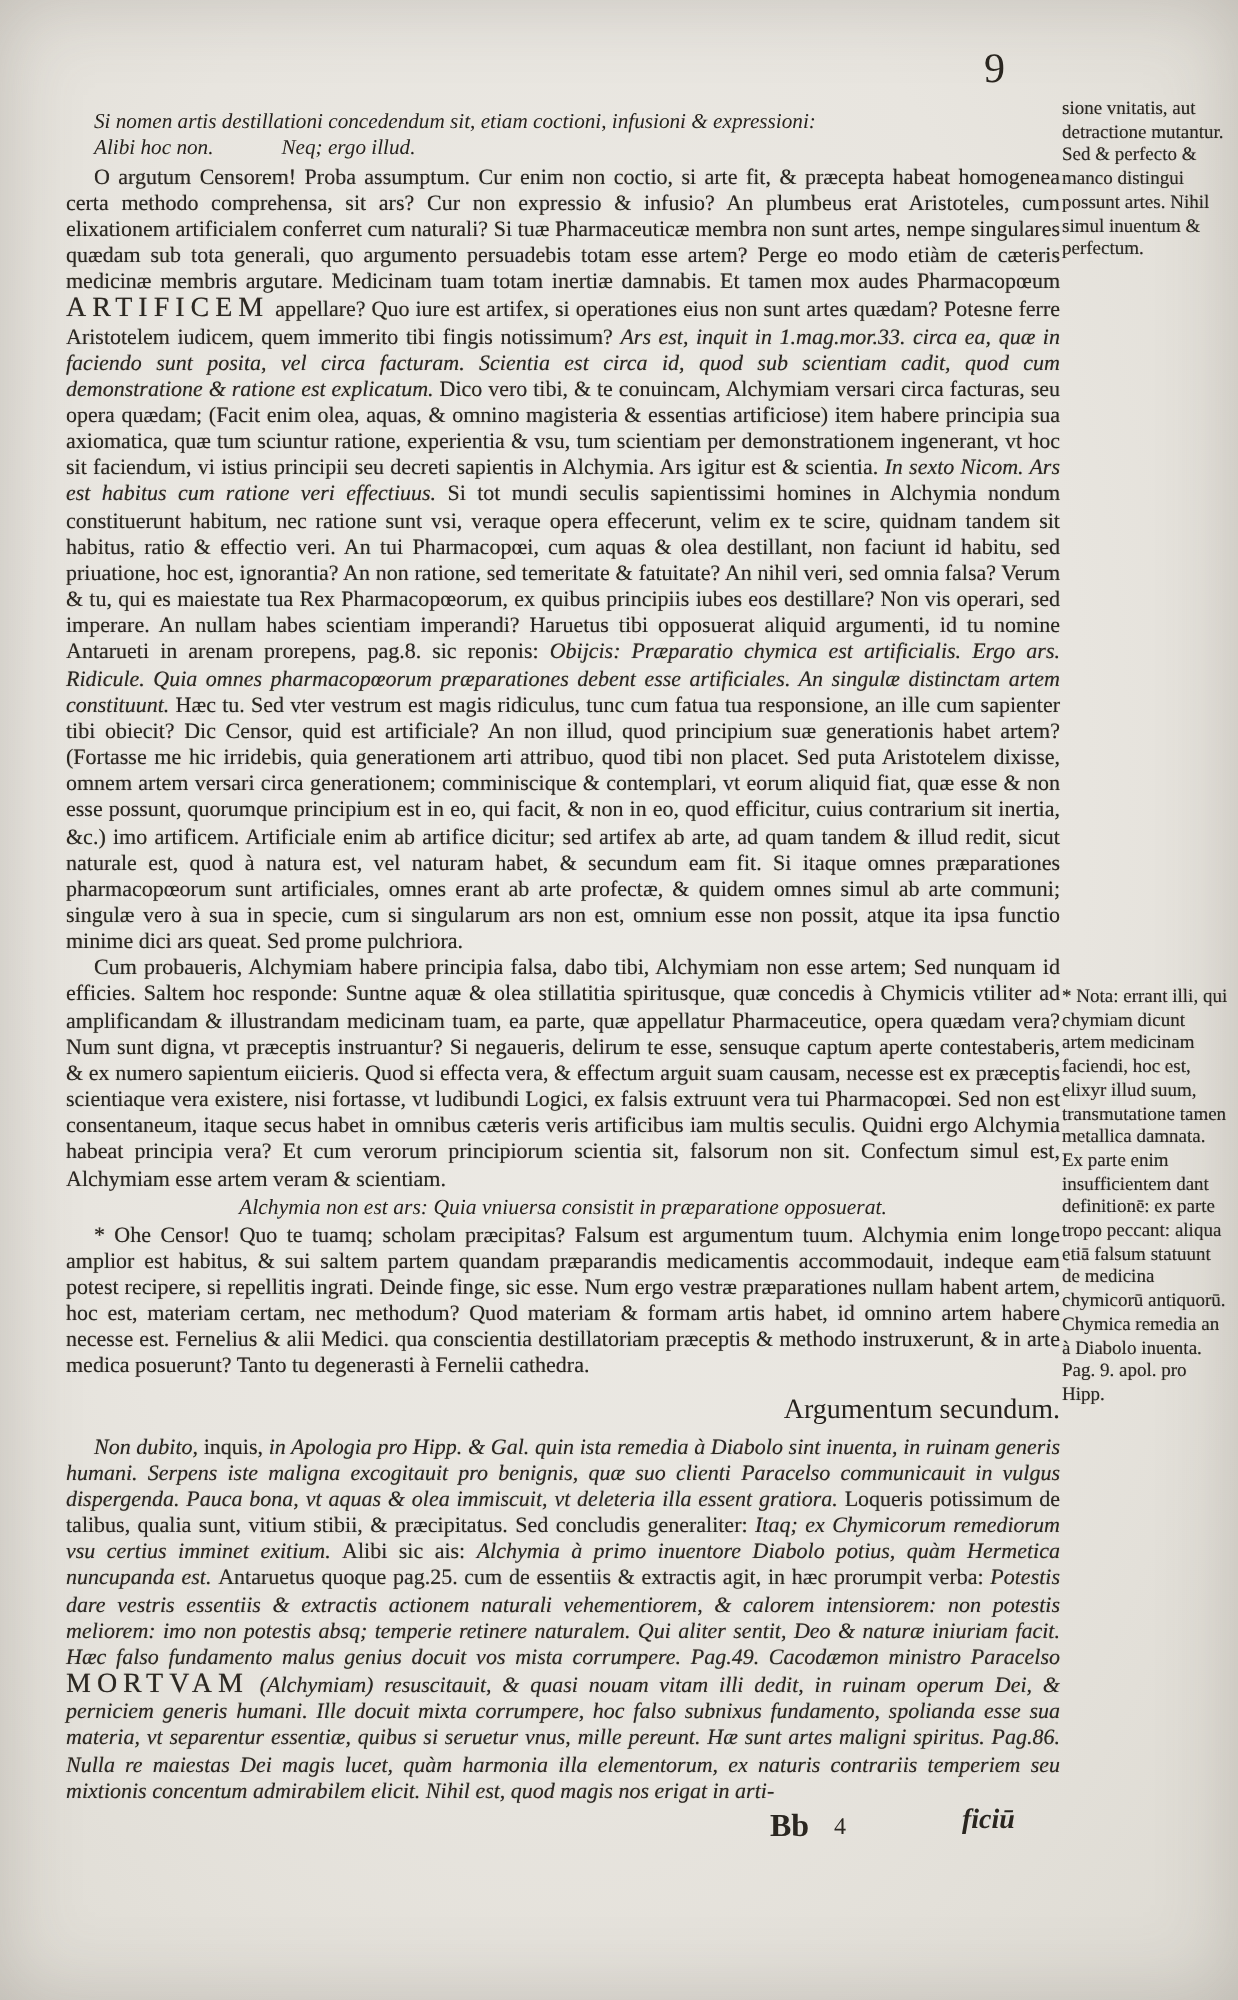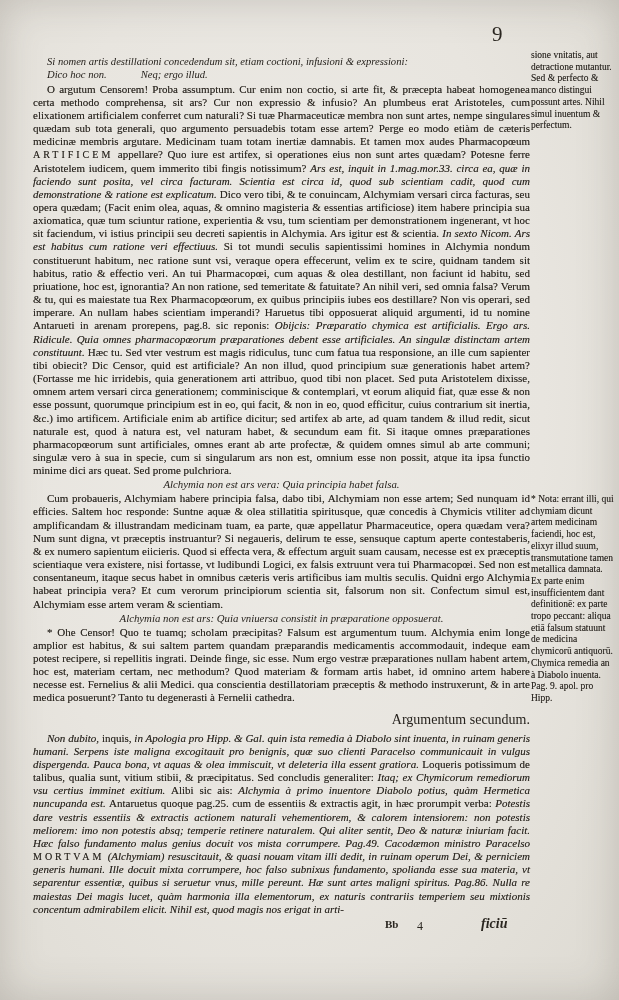--- a/index.html
+++ b/index.html
@@ -32,31 +32,31 @@
     margin:2px 0 1px 14px;color:#26221d;
   }
   .epigraph .gap{display:inline-block;width:34px;}
   .body-par{
     font-size:11px;line-height:13.15px;text-align:justify;
     text-indent:14px;margin:0;color:#2b2721;
     text-shadow:0 0 .4px rgba(43,39,33,.55);
   }
   .seg-roman{font-style:normal;}
   .seg-italic{font-style:italic;}
-  .seg-spaced{letter-spacing:3px;font-size:10px;}
+  .seg-spaced{letter-spacing:3px;font-size:14px;}
   .heading-it{
     font-style:italic;font-size:10.8px;line-height:13px;
     text-align:center;margin:1px 0;color:#26221d;
   }
   .heading-rm{
     font-size:14px;line-height:16px;text-align:right;
     margin:7px 0 4px;color:#26221d;
   }
   .footer{position:relative;height:18px;margin-top:2px;}
-  .sig{position:absolute;left:352px;top:0;font-size:11px;font-weight:bold;}
+  .sig{position:absolute;left:352px;top:0;font-size:16px;font-weight:bold;}
   .signum{position:absolute;left:384px;top:1px;font-size:12px;}
   .catchword{position:absolute;left:448px;top:-2px;font-size:14px;font-style:italic;font-weight:bold;}
   .margin-note{
     position:absolute;left:531px;width:84px;
     font-size:9.5px;line-height:11.7px;
     text-align:left;color:#2b2722;overflow-wrap:break-word;
     text-shadow:0 0 .4px rgba(43,39,33,.5);
   }
   .note-1{top:50px;}
   .note-2{top:494px;}
@@ -67,26 +67,25 @@
 <div class="scan">
 
   <div class="main-col">
 
     <div class="header">
       <span class="folio">9</span>
     </div>
 
     <div class="epigraph">
       <div>Si nomen artis destillationi concedendum sit, etiam coctioni, infusioni &amp; expressioni:</div>
-      <div><span>Dico hoc non.</span><span class="gap"></span><span>Neq; ergo illud.</span></div>
+      <div><span>Alibi hoc non.</span><span class="gap"></span><span>Neq; ergo illud.</span></div>
     </div>
 
     <p class="body-par"><span class="seg-roman">O argutum Censorem!  Proba assumptum.  Cur enim non coctio, si arte fit, &amp; præcepta habeat homogenea certa methodo comprehensa, sit ars? Cur non expressio &amp; infusio? An plumbeus erat Aristoteles, cum elixationem artificialem conferret cum naturali? Si tuæ Pharmaceuticæ membra non sunt artes, nempe singulares quædam sub tota generali, quo argumento persuadebis totam esse artem? Perge eo modo etiàm de cæteris medicinæ membris argutare.  Medicinam tuam totam inertiæ damnabis. Et tamen mox audes Pharmacopœum </span><span class="seg-spaced">ARTIFICEM</span><span class="seg-roman"> appellare? Quo iure est artifex, si operationes eius non sunt artes quædam?  Potesne ferre Aristotelem iudicem, quem immerito tibi fingis notissimum? </span><span class="seg-italic">Ars est, inquit in 1.mag.mor.33. circa ea, quæ in faciendo sunt posita, vel circa facturam.  Scientia est circa id, quod sub scientiam cadit, quod cum demonstratione &amp; ratione est explicatum.</span><span class="seg-roman">  Dico vero tibi, &amp; te conuincam, Alchymiam versari circa facturas, seu opera quædam; (Facit enim olea, aquas, &amp; omnino magisteria &amp; essentias artificiose) item habere principia sua axiomatica, quæ tum sciuntur ratione, experientia &amp; vsu, tum scientiam per demonstrationem ingenerant, vt hoc sit faciendum, vi istius principii seu decreti sapientis in Alchymia.  Ars igitur est &amp; scientia.  </span><span class="seg-italic">In sexto Nicom. Ars est habitus cum ratione veri effectiuus.</span><span class="seg-roman">  Si tot mundi seculis sapientissimi homines in Alchymia nondum constituerunt habitum, nec ratione sunt vsi, veraque opera effecerunt, velim ex te scire, quidnam tandem sit habitus, ratio &amp; effectio veri. An tui Pharmacopœi, cum aquas &amp; olea destillant, non faciunt id habitu, sed priuatione, hoc est, ignorantia? An non ratione, sed temeritate &amp; fatuitate? An nihil veri, sed omnia falsa?  Verum &amp; tu, qui es maiestate tua Rex Pharmacopœorum, ex quibus principiis iubes eos destillare? Non vis operari, sed imperare. An nullam habes scientiam imperandi? Haruetus tibi opposuerat aliquid argumenti, id tu nomine Antarueti in arenam prorepens, pag.8. sic reponis: </span><span class="seg-italic">Obijcis: Præparatio chymica est artificialis. Ergo ars. Ridicule. Quia omnes pharmacopœorum præparationes debent esse artificiales.  An singulæ distinctam artem constituunt.</span><span class="seg-roman">  Hæc tu.  Sed vter vestrum est magis ridiculus, tunc cum fatua tua responsione, an ille cum sapienter tibi obiecit? Dic Censor, quid est artificiale?  An non illud, quod principium suæ generationis habet artem? (Fortasse me hic irridebis, quia generationem arti attribuo, quod tibi non placet.  Sed puta Aristotelem dixisse, omnem artem versari circa generationem; comminiscique &amp; contemplari, vt eorum aliquid fiat, quæ esse &amp; non esse possunt, quorumque principium est in eo, qui facit, &amp; non in eo, quod efficitur, cuius contrarium sit inertia, &amp;c.) imo artificem.  Artificiale enim ab artifice dicitur; sed artifex ab arte, ad quam tandem &amp; illud redit, sicut naturale est, quod à natura est, vel naturam habet, &amp; secundum eam fit.  Si itaque omnes præparationes pharmacopœorum sunt artificiales, omnes erant ab arte profectæ, &amp; quidem omnes simul ab arte communi; singulæ vero à sua in specie, cum si singularum ars non est, omnium esse non possit, atque ita ipsa functio minime dici ars queat.  Sed prome pulchriora.</span></p>
 
-    <div class="heading-it">Alchymia non est ars vera:  Quia principia habet falsa.</div>
 
     <p class="body-par">Cum probaueris, Alchymiam habere principia falsa, dabo tibi, Alchymiam non esse artem;  Sed nunquam id efficies.  Saltem hoc responde: Suntne aquæ &amp; olea stillatitia spiritusque, quæ concedis à Chymicis vtiliter ad amplificandam &amp; illustrandam medicinam tuam, ea parte, quæ appellatur Pharmaceutice, opera quædam vera? Num sunt digna, vt præceptis instruantur? Si negaueris, delirum te esse, sensuque captum aperte contestaberis, &amp; ex numero sapientum eiicieris.  Quod si effecta vera, &amp; effectum arguit suam causam, necesse est ex præceptis scientiaque vera existere, nisi fortasse, vt ludibundi Logici, ex falsis extruunt vera tui Pharmacopœi.  Sed non est consentaneum, itaque secus habet in omnibus cæteris veris artificibus iam multis seculis.  Quidni ergo Alchymia habeat principia vera? Et cum verorum principiorum scientia sit, falsorum non sit.  Confectum simul est, Alchymiam esse artem veram &amp; scientiam.</p>
 
     <div class="heading-it">Alchymia non est ars:  Quia vniuersa consistit in præparatione opposuerat.</div>
 
     <p class="body-par">* Ohe Censor!  Quo te tuamq; scholam præcipitas?  Falsum est argumentum tuum.  Alchymia enim longe amplior est habitus, &amp; sui saltem partem quandam præparandis medicamentis accommodauit, indeque eam potest recipere, si repellitis ingrati.  Deinde finge, sic esse.  Num ergo vestræ præparationes nullam habent artem, hoc est, materiam certam, nec methodum? Quod materiam &amp; formam artis habet, id omnino artem habere necesse est. Fernelius &amp; alii Medici. qua conscientia destillatoriam præceptis &amp; methodo instruxerunt, &amp; in arte medica posuerunt?  Tanto tu degenerasti à Fernelii cathedra.</p>
 
     <div class="heading-rm">Argumentum secundum.</div>
 
     <p class="body-par"><span class="seg-italic">Non dubito, </span><span class="seg-roman">inquis, </span><span class="seg-italic">in Apologia pro Hipp. &amp; Gal.  quin ista remedia à Diabolo sint inuenta, in ruinam generis humani. Serpens iste maligna excogitauit pro benignis, quæ suo clienti Paracelso communicauit in vulgus dispergenda. Pauca bona, vt aquas &amp; olea immiscuit, vt deleteria illa essent gratiora.  </span><span class="seg-roman">Loqueris potissimum de talibus, qualia sunt, vitium stibii, &amp; præcipitatus.  Sed concludis generaliter: </span><span class="seg-italic">Itaq; ex Chymicorum remediorum vsu certius imminet exitium.  </span><span class="seg-roman">Alibi sic ais: </span><span class="seg-italic">Alchymia à primo inuentore Diabolo potius, quàm Hermetica nuncupanda est. </span><span class="seg-roman">Antaruetus quoque pag.25. cum de essentiis &amp; extractis agit, in hæc prorumpit verba: </span><span class="seg-italic">Potestis dare vestris essentiis &amp; extractis actionem naturali vehementiorem, &amp; calorem intensiorem: non potestis meliorem: imo non potestis absq; temperie retinere naturalem.  Qui aliter sentit, Deo &amp; naturæ iniuriam facit.  Hæc falso fundamento malus genius docuit vos mista corrumpere.  Pag.49. Cacodæmon ministro Paracelso </span><span class="seg-spaced">MORTVAM</span><span class="seg-italic"> (Alchymiam) resuscitauit, &amp; quasi nouam vitam illi dedit, in ruinam operum Dei, &amp; perniciem generis humani. Ille docuit mixta corrumpere, hoc falso subnixus fundamento, spolianda esse sua materia, vt separentur essentiæ, quibus si seruetur vnus, mille pereunt. Hæ sunt artes maligni spiritus.  Pag.86. Nulla re maiestas Dei magis lucet, quàm harmonia illa elementorum, ex naturis contrariis temperiem seu mixtionis concentum admirabilem elicit.  Nihil est, quod magis nos erigat in arti-</span></p>

